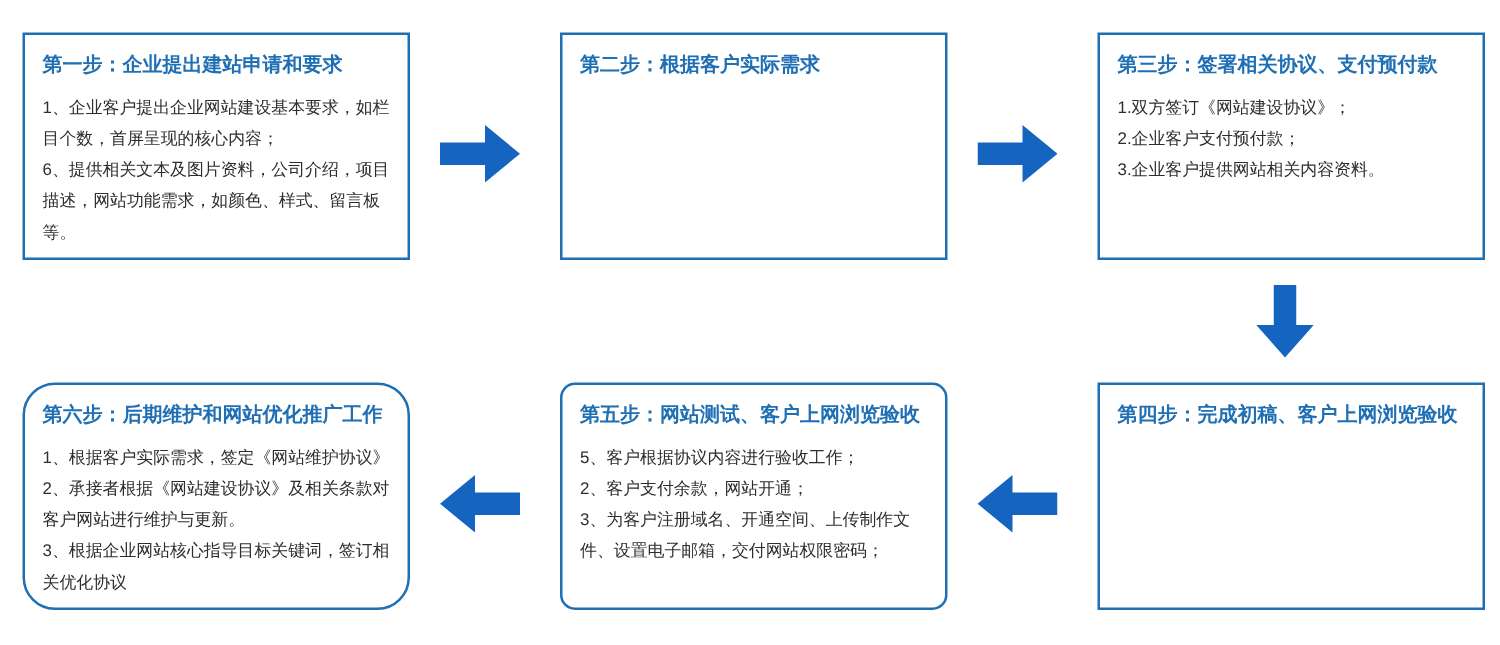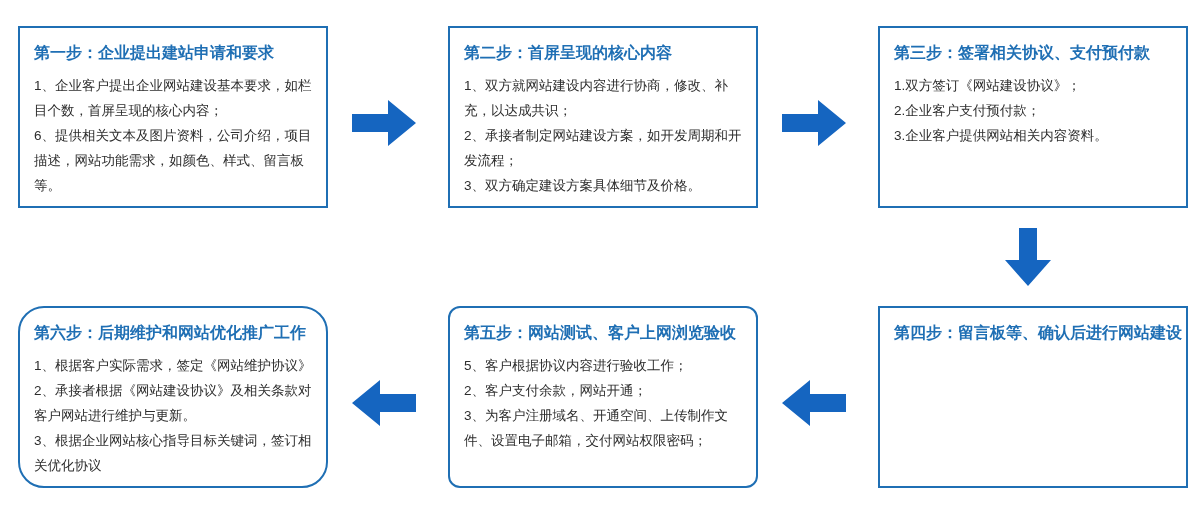--- a/index.html
+++ b/index.html
@@ -68,35 +68,32 @@
 
 <div class="canvas">
 
   <div class="step-box" id="box1">
     <div class="step-title">第一步：企业提出建站申请和要求</div>
     <div class="step-body">1、企业客户提出企业网站建设基本要求，如栏目个数，首屏呈现的核心内容；
 6、提供相关文本及图片资料，公司介绍，项目描述，网站功能需求，如颜色、样式、留言板等。</div>
   </div>
 
   <div class="step-box" id="box2">
-    <div class="step-title">第二步：首屏呈现的核心内容</div>
-    <div class="step-body">1、双方就网站建设内容进行协商，修改、补充，以达成共识；
-2、承接者制定网站建设方案，如开发周期和开发流程；
-3、双方确定建设方案具体细节及价格。</div>
+    <div class="step-title">第二步：根据客户实际需求</div>
   </div>
 
   <div class="step-box" id="box3">
     <div class="step-title">第三步：签署相关协议、支付预付款</div>
     <div class="step-body">1.双方签订《网站建设协议》；
 2.企业客户支付预付款；
 3.企业客户提供网站相关内容资料。</div>
   </div>
 
   <div class="step-box" id="box4">
-    <div class="step-title">第四步：留言板等、确认后进行网站建设</div>
+    <div class="step-title">第四步：完成初稿、客户上网浏览验收</div>
   </div>
 
   <div class="step-box" id="box5">
     <div class="step-title">第五步：网站测试、客户上网浏览验收</div>
     <div class="step-body">5、客户根据协议内容进行验收工作；
 2、客户支付余款，网站开通；
 3、为客户注册域名、开通空间、上传制作文件、设置电子邮箱，交付网站权限密码；</div>
   </div>
 
   <div class="step-box" id="box6">

